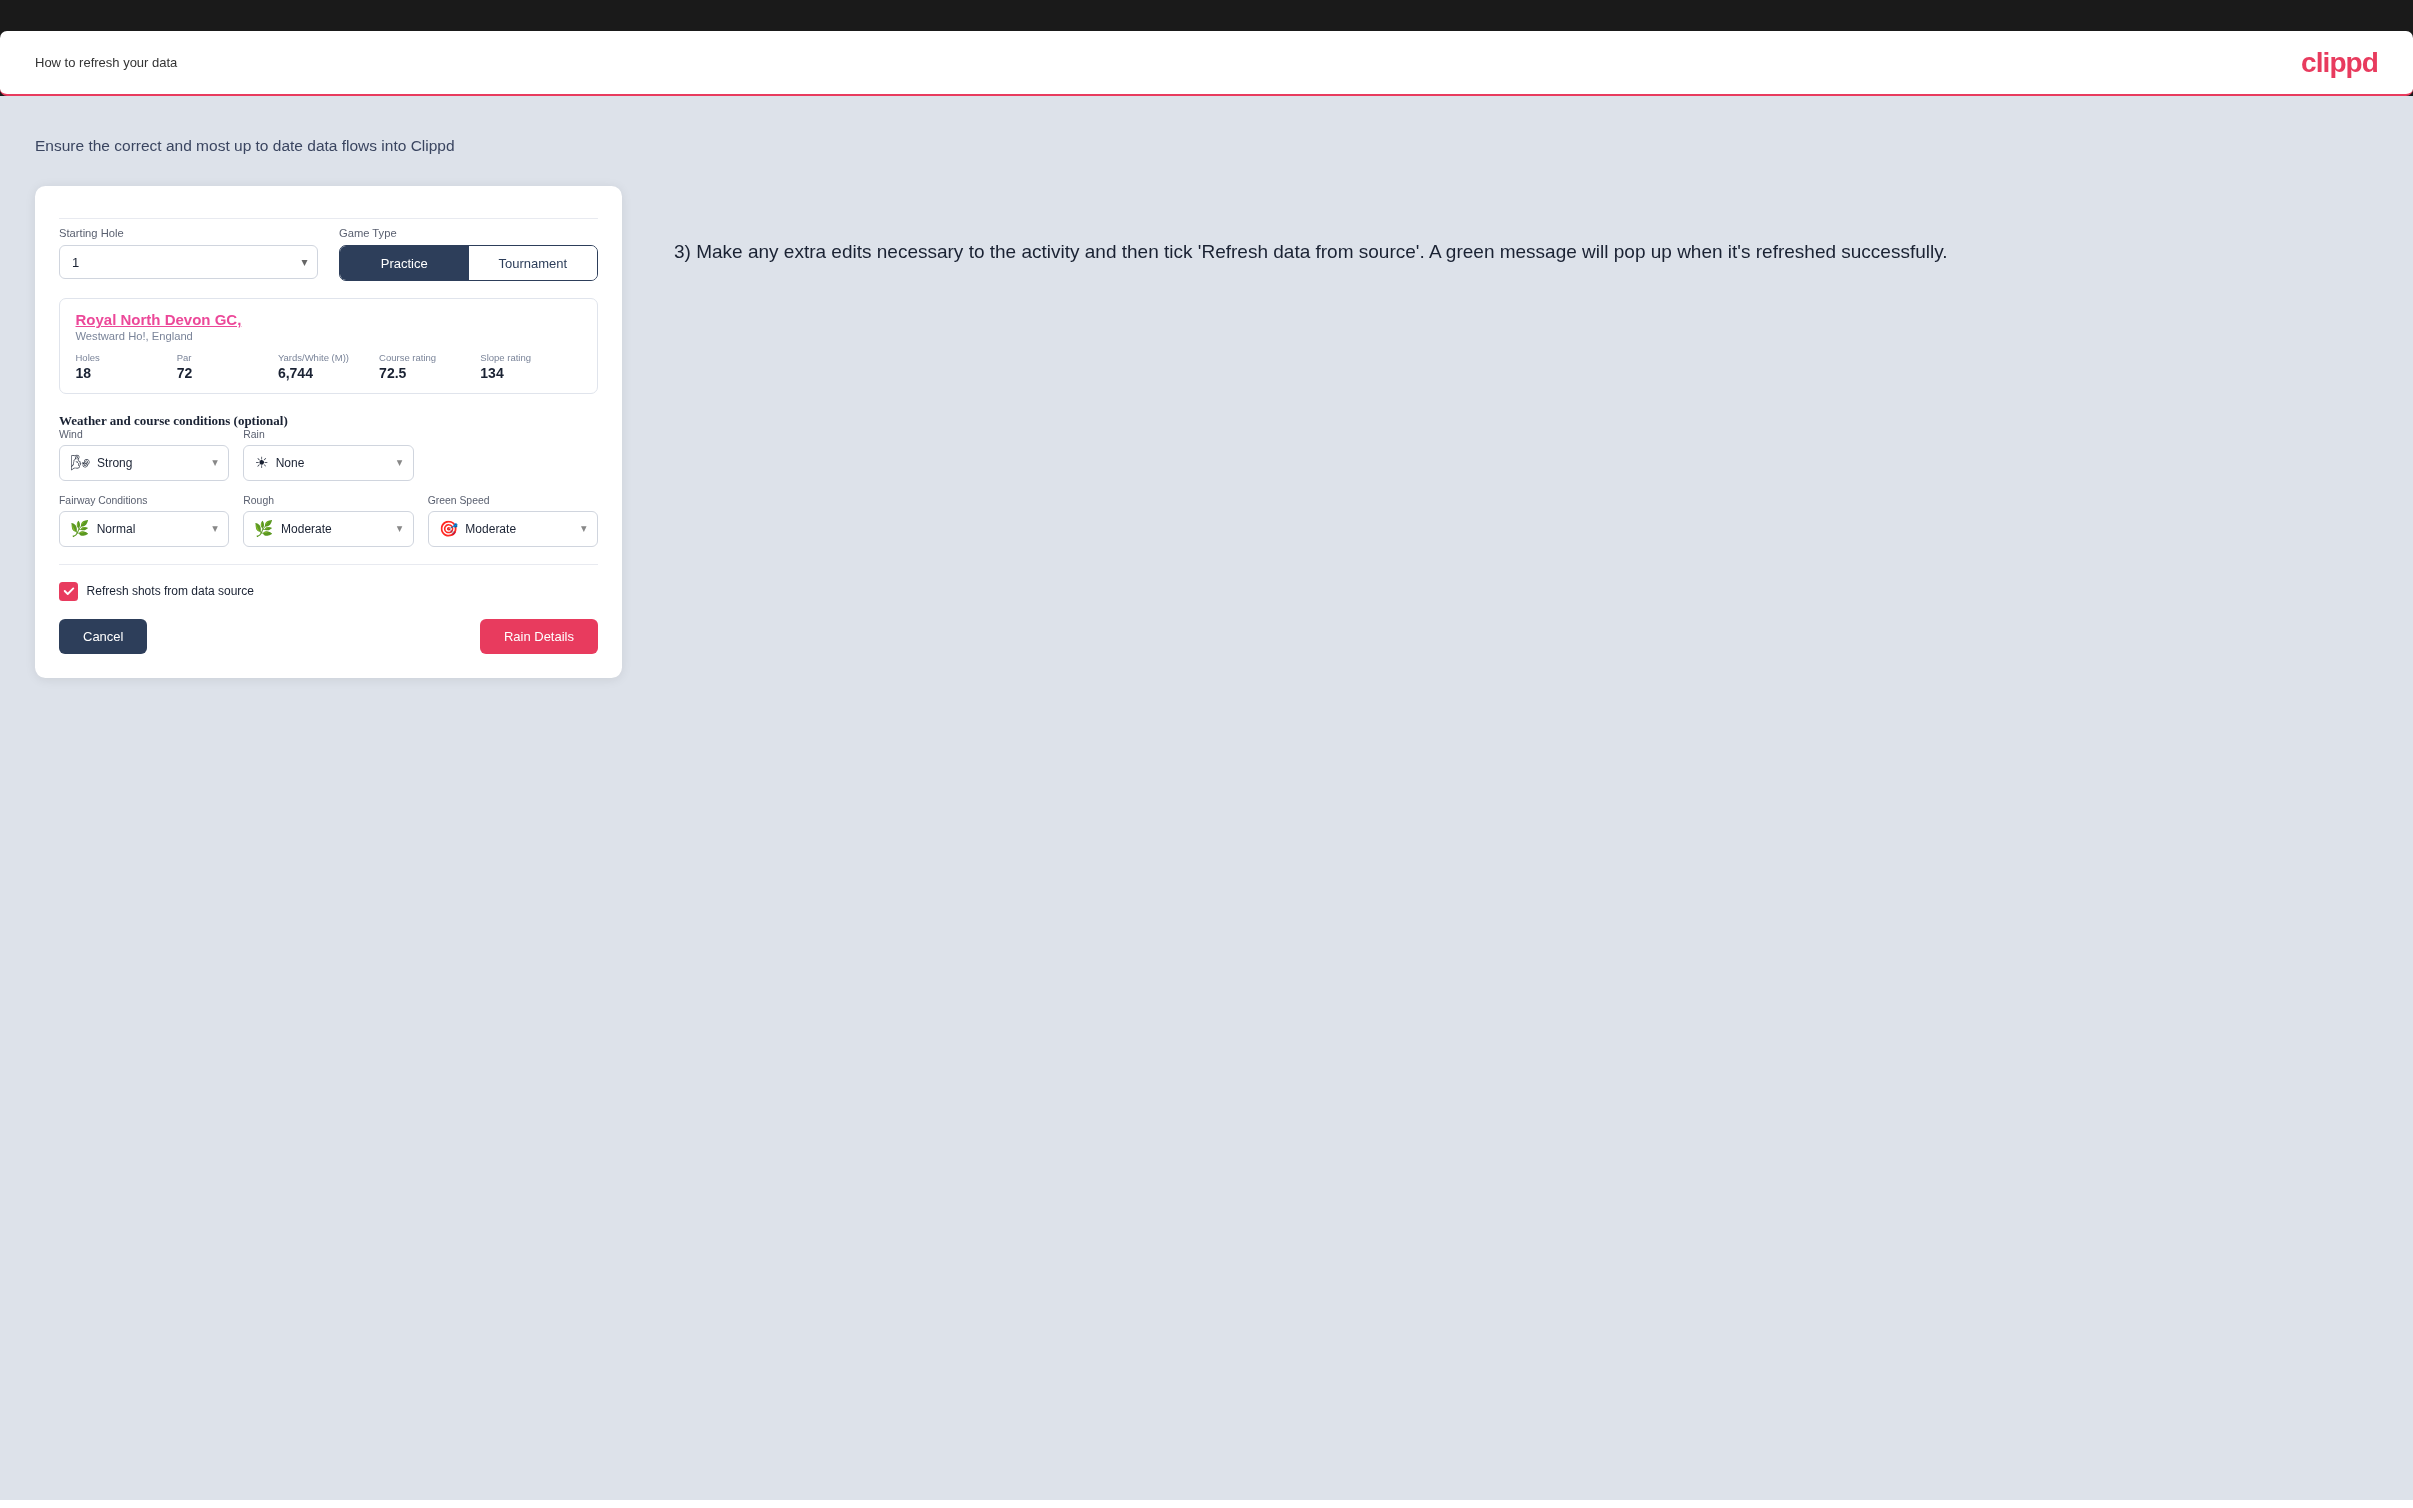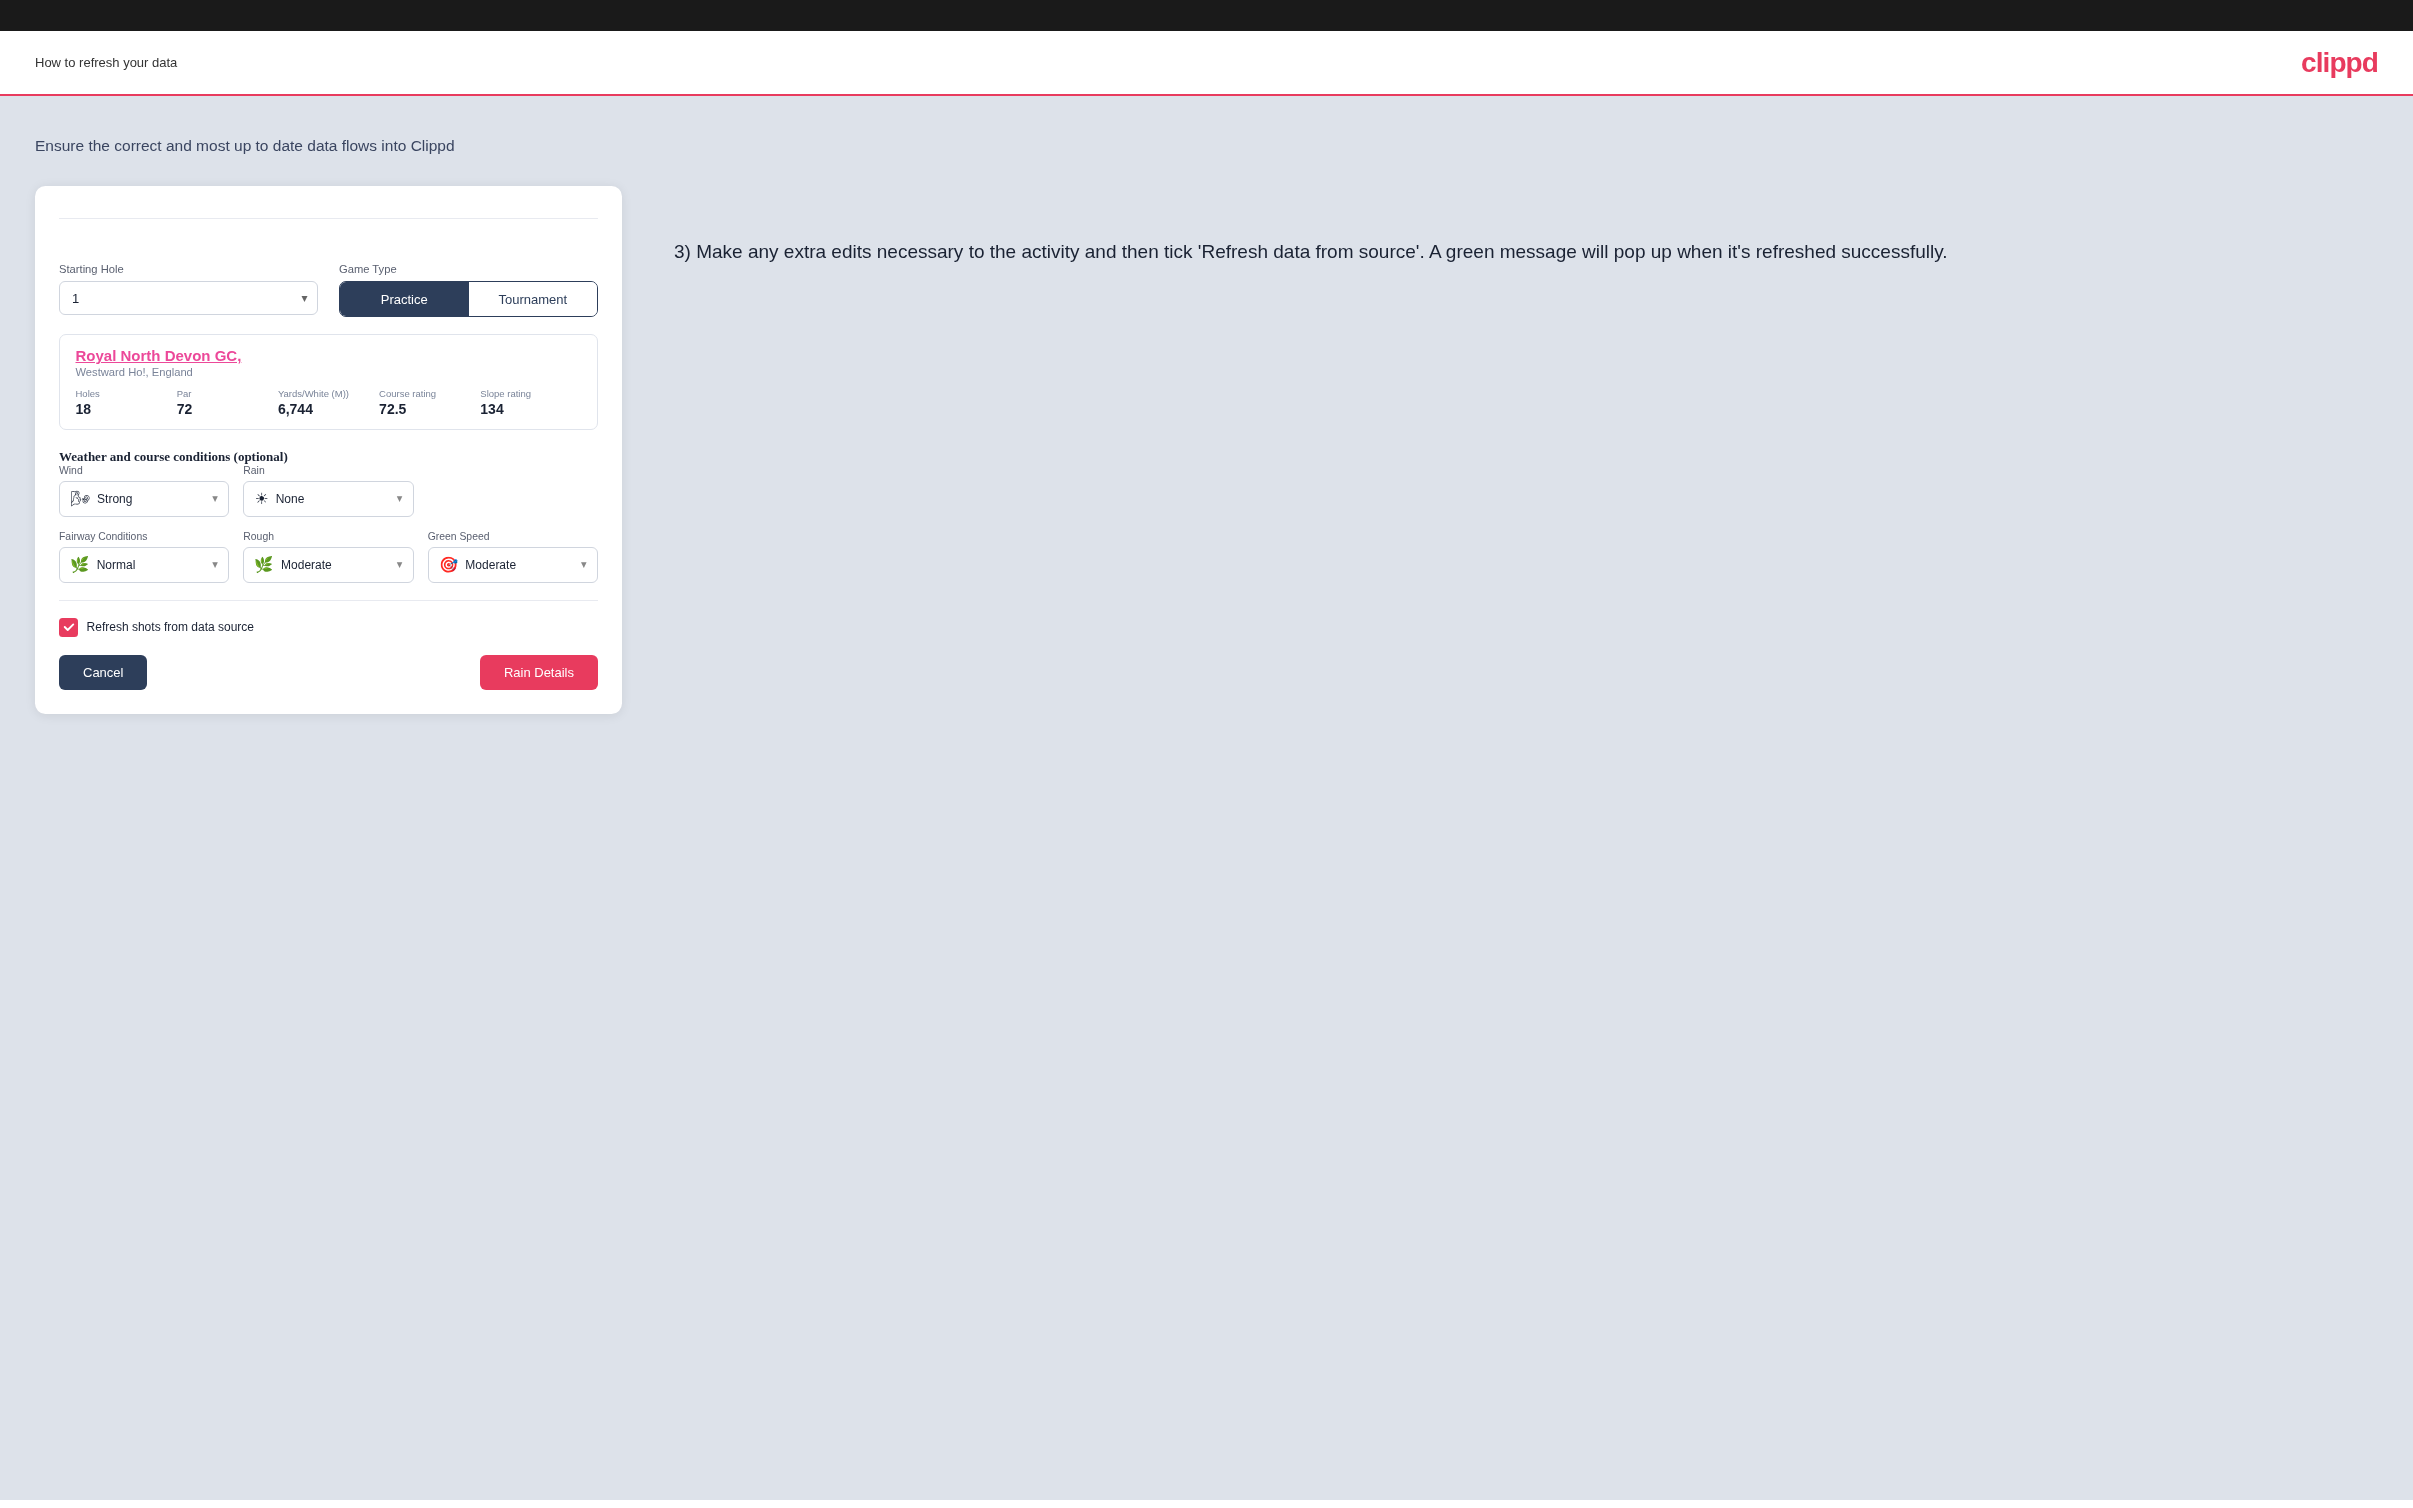--- a/index.html
+++ b/index.html
@@ -12,20 +12,21 @@
       background: #1a1a1a;
       height: 31px;
     }
     .header {
       background: #fff;
       padding: 15.5px 35px;
       display: flex;
       align-items: center;
       justify-content: space-between;
       border-bottom: 2.6px solid #e83b5e;
+      border-radius: 7px;
     }
     .header-title {
       font-size: 13px;
       color: #333;
     }
     .logo {
       font-size: 28px;
       font-weight: 700;
       color: #e83b5e;
       letter-spacing: -0.9px;
@@ -56,21 +57,20 @@
       border-radius: 10.4px;
       padding: 24px 24px 24px 24px;
       flex: 0 0 587px;
       max-width: 587px;
       box-shadow: 0 1.7px 10.4px rgba(0,0,0,0.08);
     }
     .form-row {
       display: flex;
       gap: 21px;
       margin-bottom: 17px;
-      margin-top: 36px;
     }
     .form-group {
       flex: 1;
     }
     .form-label {
       font-size: 11.2px;
       color: #5a6070;
       margin-bottom: 6px;
       display: block;
     }

